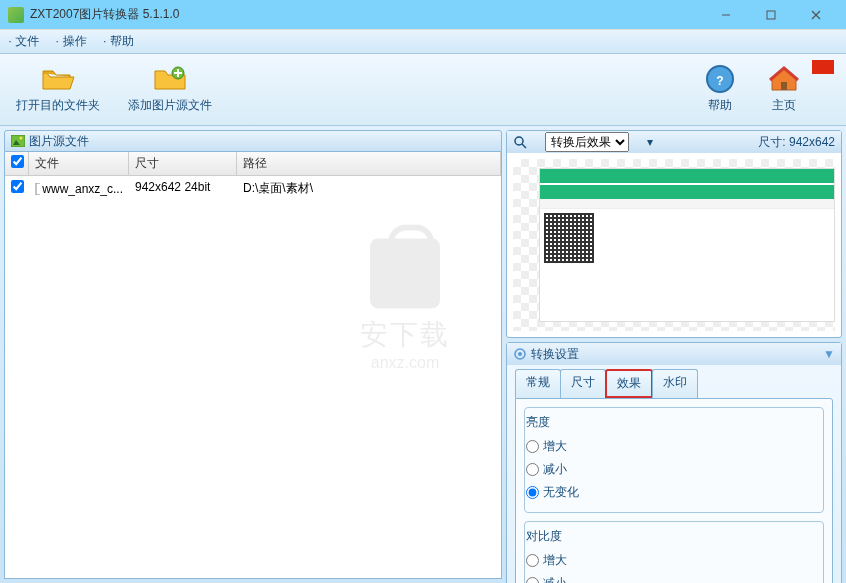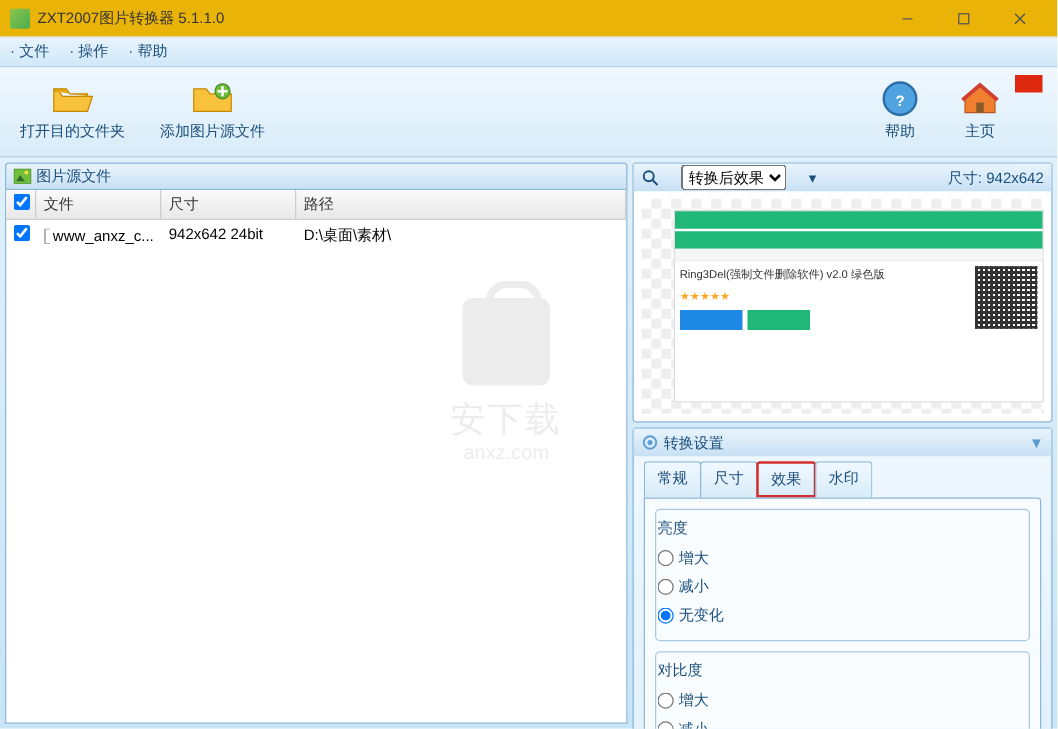--- a/index.html
+++ b/index.html
@@ -1,18 +1,18 @@
 <!DOCTYPE html>
 <html><head>
 <meta charset="utf-8">
 <style>
 * { box-sizing: border-box; margin: 0; padding: 0; font-family: "Microsoft YaHei", SimSun, Arial, sans-serif; font-size: 12px; }
 body { background: #fff; width: 846px; height: 583px; overflow: hidden; position: relative; }
 
-.titlebar { height: 30px; background: #eab308; display: flex; align-items: center; padding: 0 8px; border-bottom: 1px solid #e0e0e0; }
+.titlebar { height: 30px; background: #7dd3fc; display: flex; align-items: center; padding: 0 8px; border-bottom: 1px solid #e0e0e0; }
 .titlebar .app-icon { width: 16px; height: 16px; background: linear-gradient(135deg, #8bc34a, #4caf50); border-radius: 2px; margin-right: 6px; }
 .titlebar .title { flex: 1; color: #333; }
 .win-controls { display: flex; gap: 0; }
 .win-btn { width: 45px; height: 28px; display: flex; align-items: center; justify-content: center; cursor: pointer; color: #555; }
 
 .menubar { height: 24px; background: linear-gradient(#e8f4fd, #d0e8f8); display: flex; align-items: center; padding: 0 8px; gap: 16px; border-bottom: 1px solid #a8c8e0; }
 .menu-item { color: #1a4d7a; cursor: pointer; }
 .menu-item::before { content: "· "; color: #1a4d7a; }
 
 .toolbar { height: 72px; background: linear-gradient(#f0f8ff, #d8ecf8); display: flex; align-items: center; padding: 4px 16px; border-bottom: 1px solid #a8c8e0; position: relative; }
@@ -199,29 +199,20 @@
         <span class="size-label">
           <span>尺寸:</span> <span>942x642</span>
         </span>
       </div>
       <div class="preview-img">
         <div class="preview-content">
           <div class="pv-top"></div>
           <div class="pv-nav"></div>
           <div class="pv-sub"></div>
           <div class="pv-body">
-            <div class="pv-main">
-              <div style="color:#333;font-size:9px">Ring3Del(强制文件删除软件) v2.0 绿色版</div>
-              <div style="height:6px"></div>
-              <div class="stars">★★★★★</div>
-              <div class="pv-btns">
-                <div class="pv-btn1"></div>
-                <div class="pv-btn2"></div>
-              </div>
-            </div>
             <div class="pv-qr"></div>
           </div>
         </div>
       </div>
     </div>
 
     <div class="settings-box">
       <div class="settings-header">
         <svg width="14" height="14">
             <circle cx="7" cy="7" r="5" fill="none" stroke="#5a9bd4" stroke-width="1.5"></circle>

